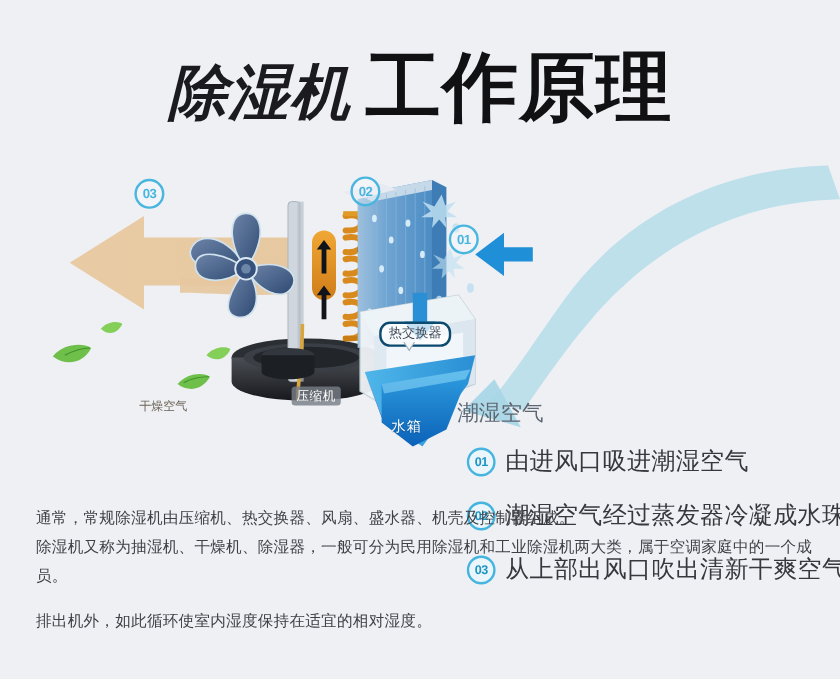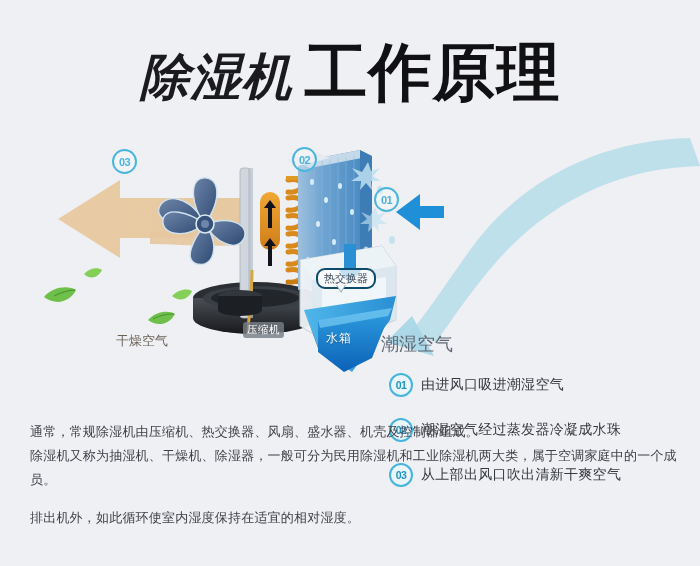--- a/index.html
+++ b/index.html
@@ -57,21 +57,21 @@
   }
   .stage svg { display:block; }
 
   
   .lbl {
     position: absolute;
     font-size: 12.5px;
     color: #4a4d55;
     white-space: nowrap;
   }
-  .lbl-dry   { left: 116px; top: 212px; color:#6a6256; font-size:13px;}
+  .lbl-dry   { left: 116px; top: 212px; color:#6a6256; font-size:10px;}
   .lbl-humid { left: 381px; top: 212px; color:#5d6672; font-size:18px;}
   .callout-box {
     position: absolute;
     left: 316px; top: 148px;
     border: 2px solid #0c4a6e;
     border-radius: 9px;
     background: rgba(255,255,255,0.72);
     padding: 1px 6px 2px 6px;
     font-size: 11px;
     color: #3f4856;
@@ -101,21 +101,21 @@
     color: #ffffff;
     font-size: 10.5px;
     border-radius: 3px;
     padding: 1px 4px;
     white-space: nowrap;
     letter-spacing: 0.5px;
   }
   .chip-comp { left: 243px; top: 163px; margin-top: 39px; }
   .lbl-tank {
     position:absolute;
-    left: 326px; top: 210px;
+    left: 326px; top: 227px;
     color: #ffffff;
     font-size: 12px;
     letter-spacing: 1px;
     text-shadow: 0 1px 1px rgba(0,0,0,0.25);
     white-space: nowrap;
   }
 
   
   .badge-sm {
     position: absolute;
@@ -157,21 +157,21 @@
     color: #1b94c4;
     font-size: 10.5px;
     font-weight: 700;
     display: flex;
     align-items: center;
     justify-content: center;
     letter-spacing: -0.5px;
     margin-right: 8px;
   }
   .step-text {
-    font-size: 14px;
+    font-size: 20px;
     color: #35383d;
     white-space: nowrap;
     letter-spacing: 0.3px;
   }
 
   
   .copy {
     position: absolute;
     left: 30px;
     top: 420px;

